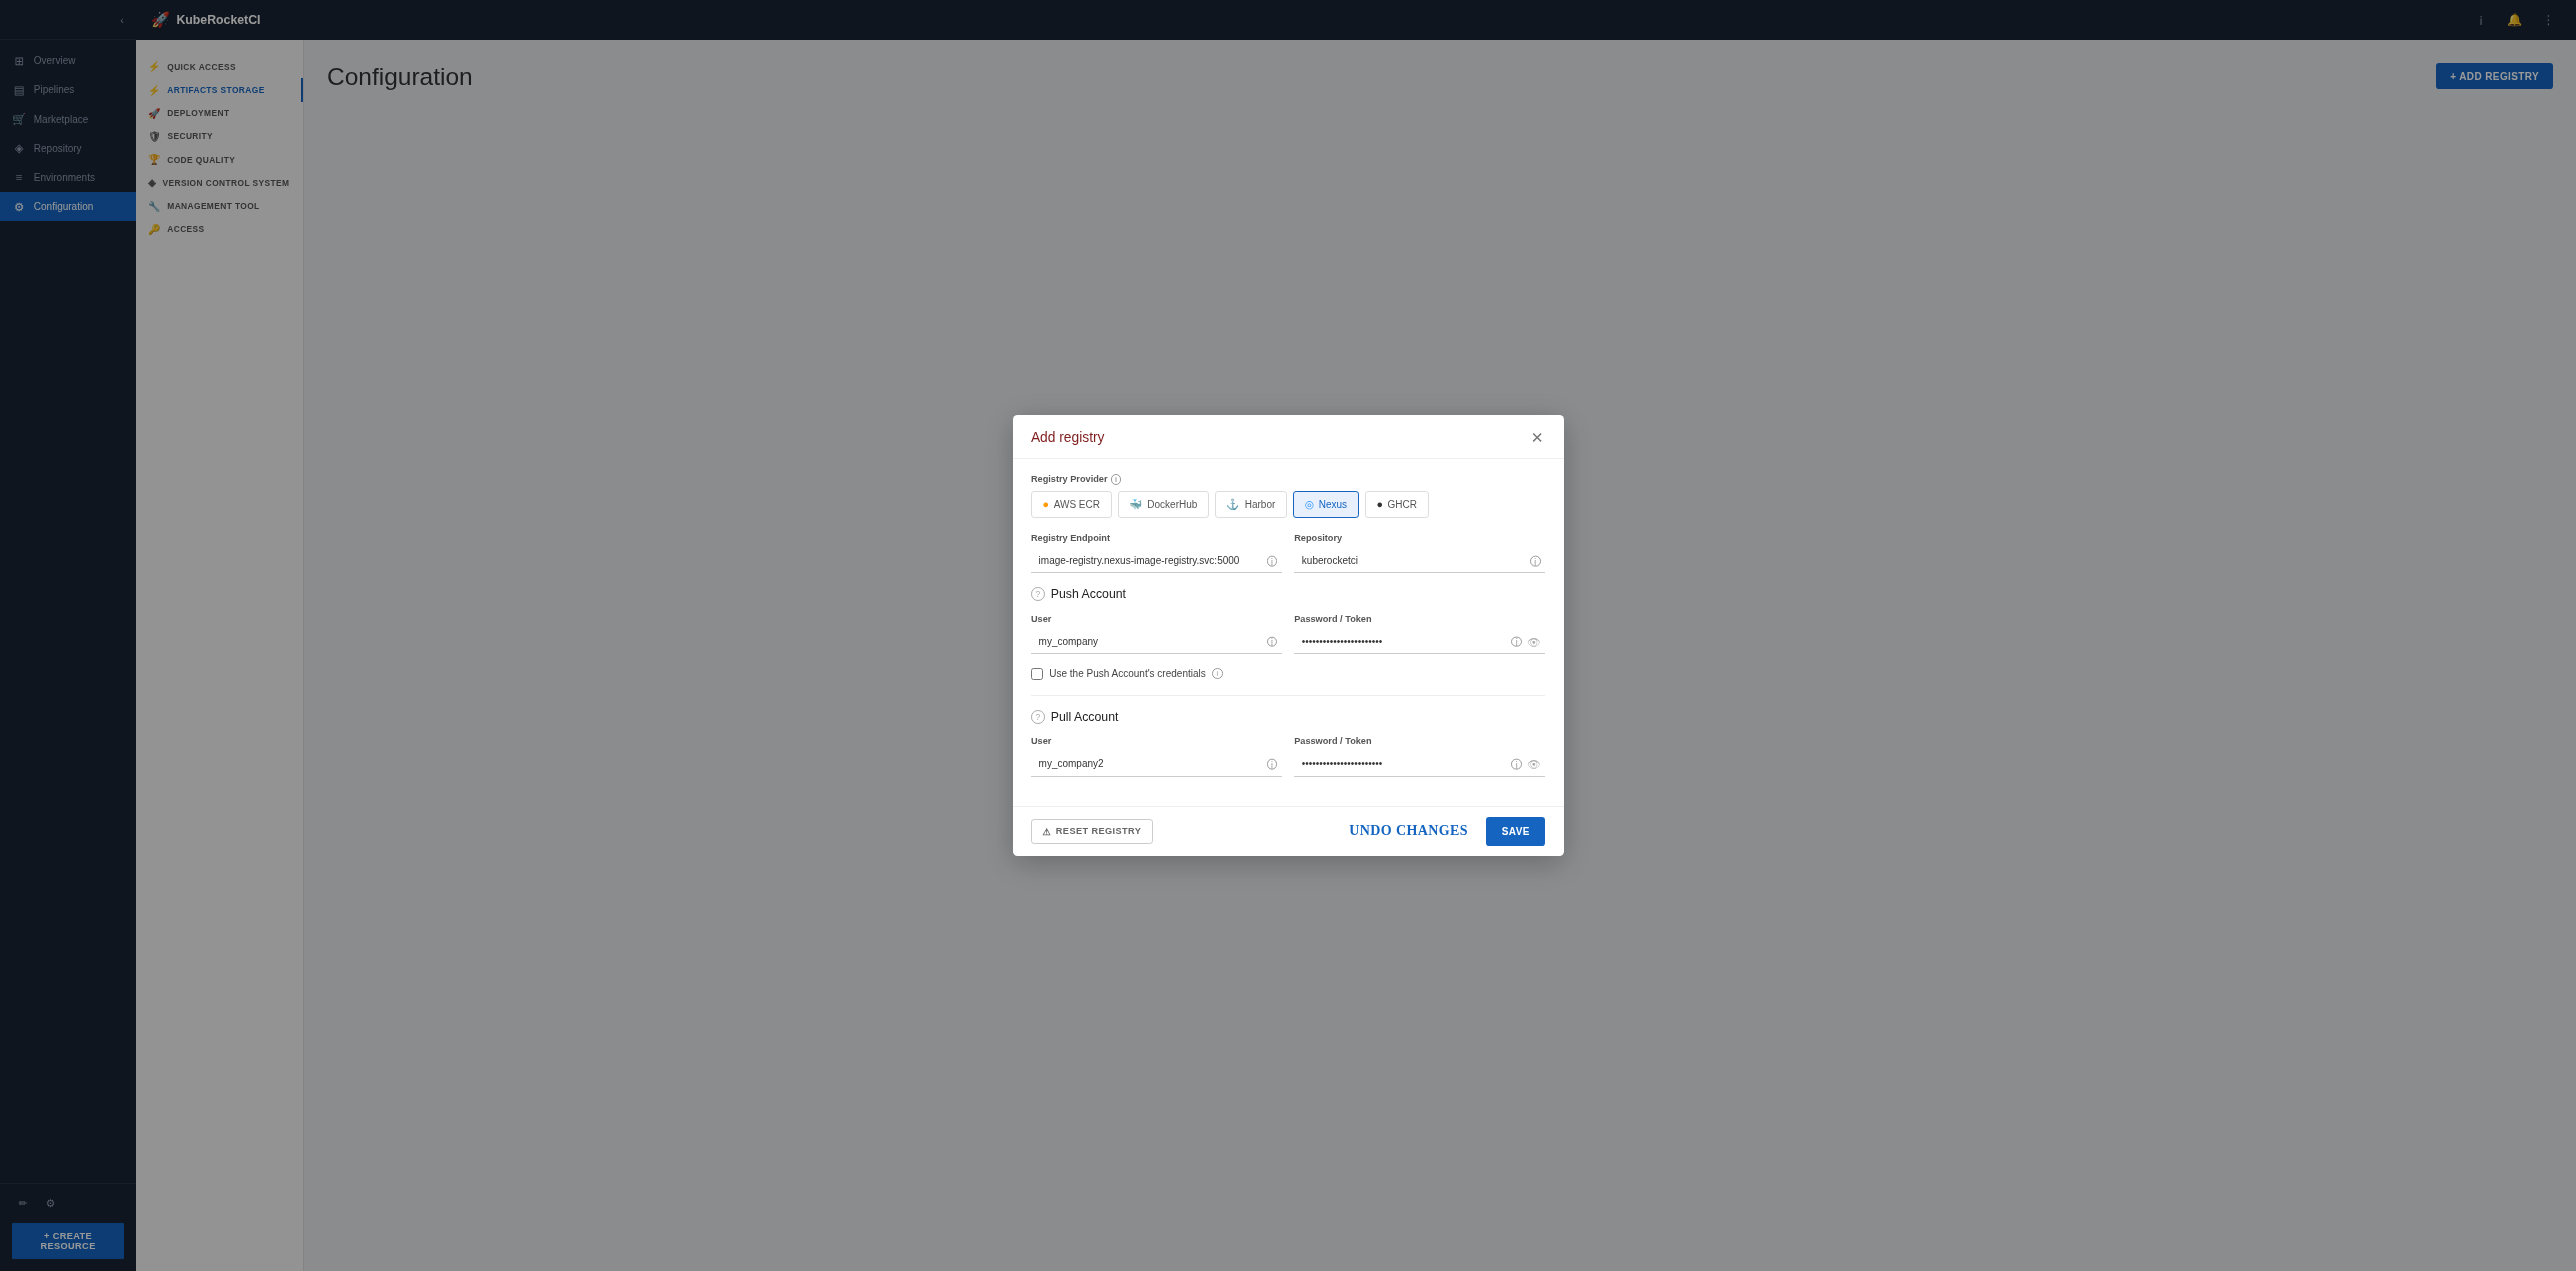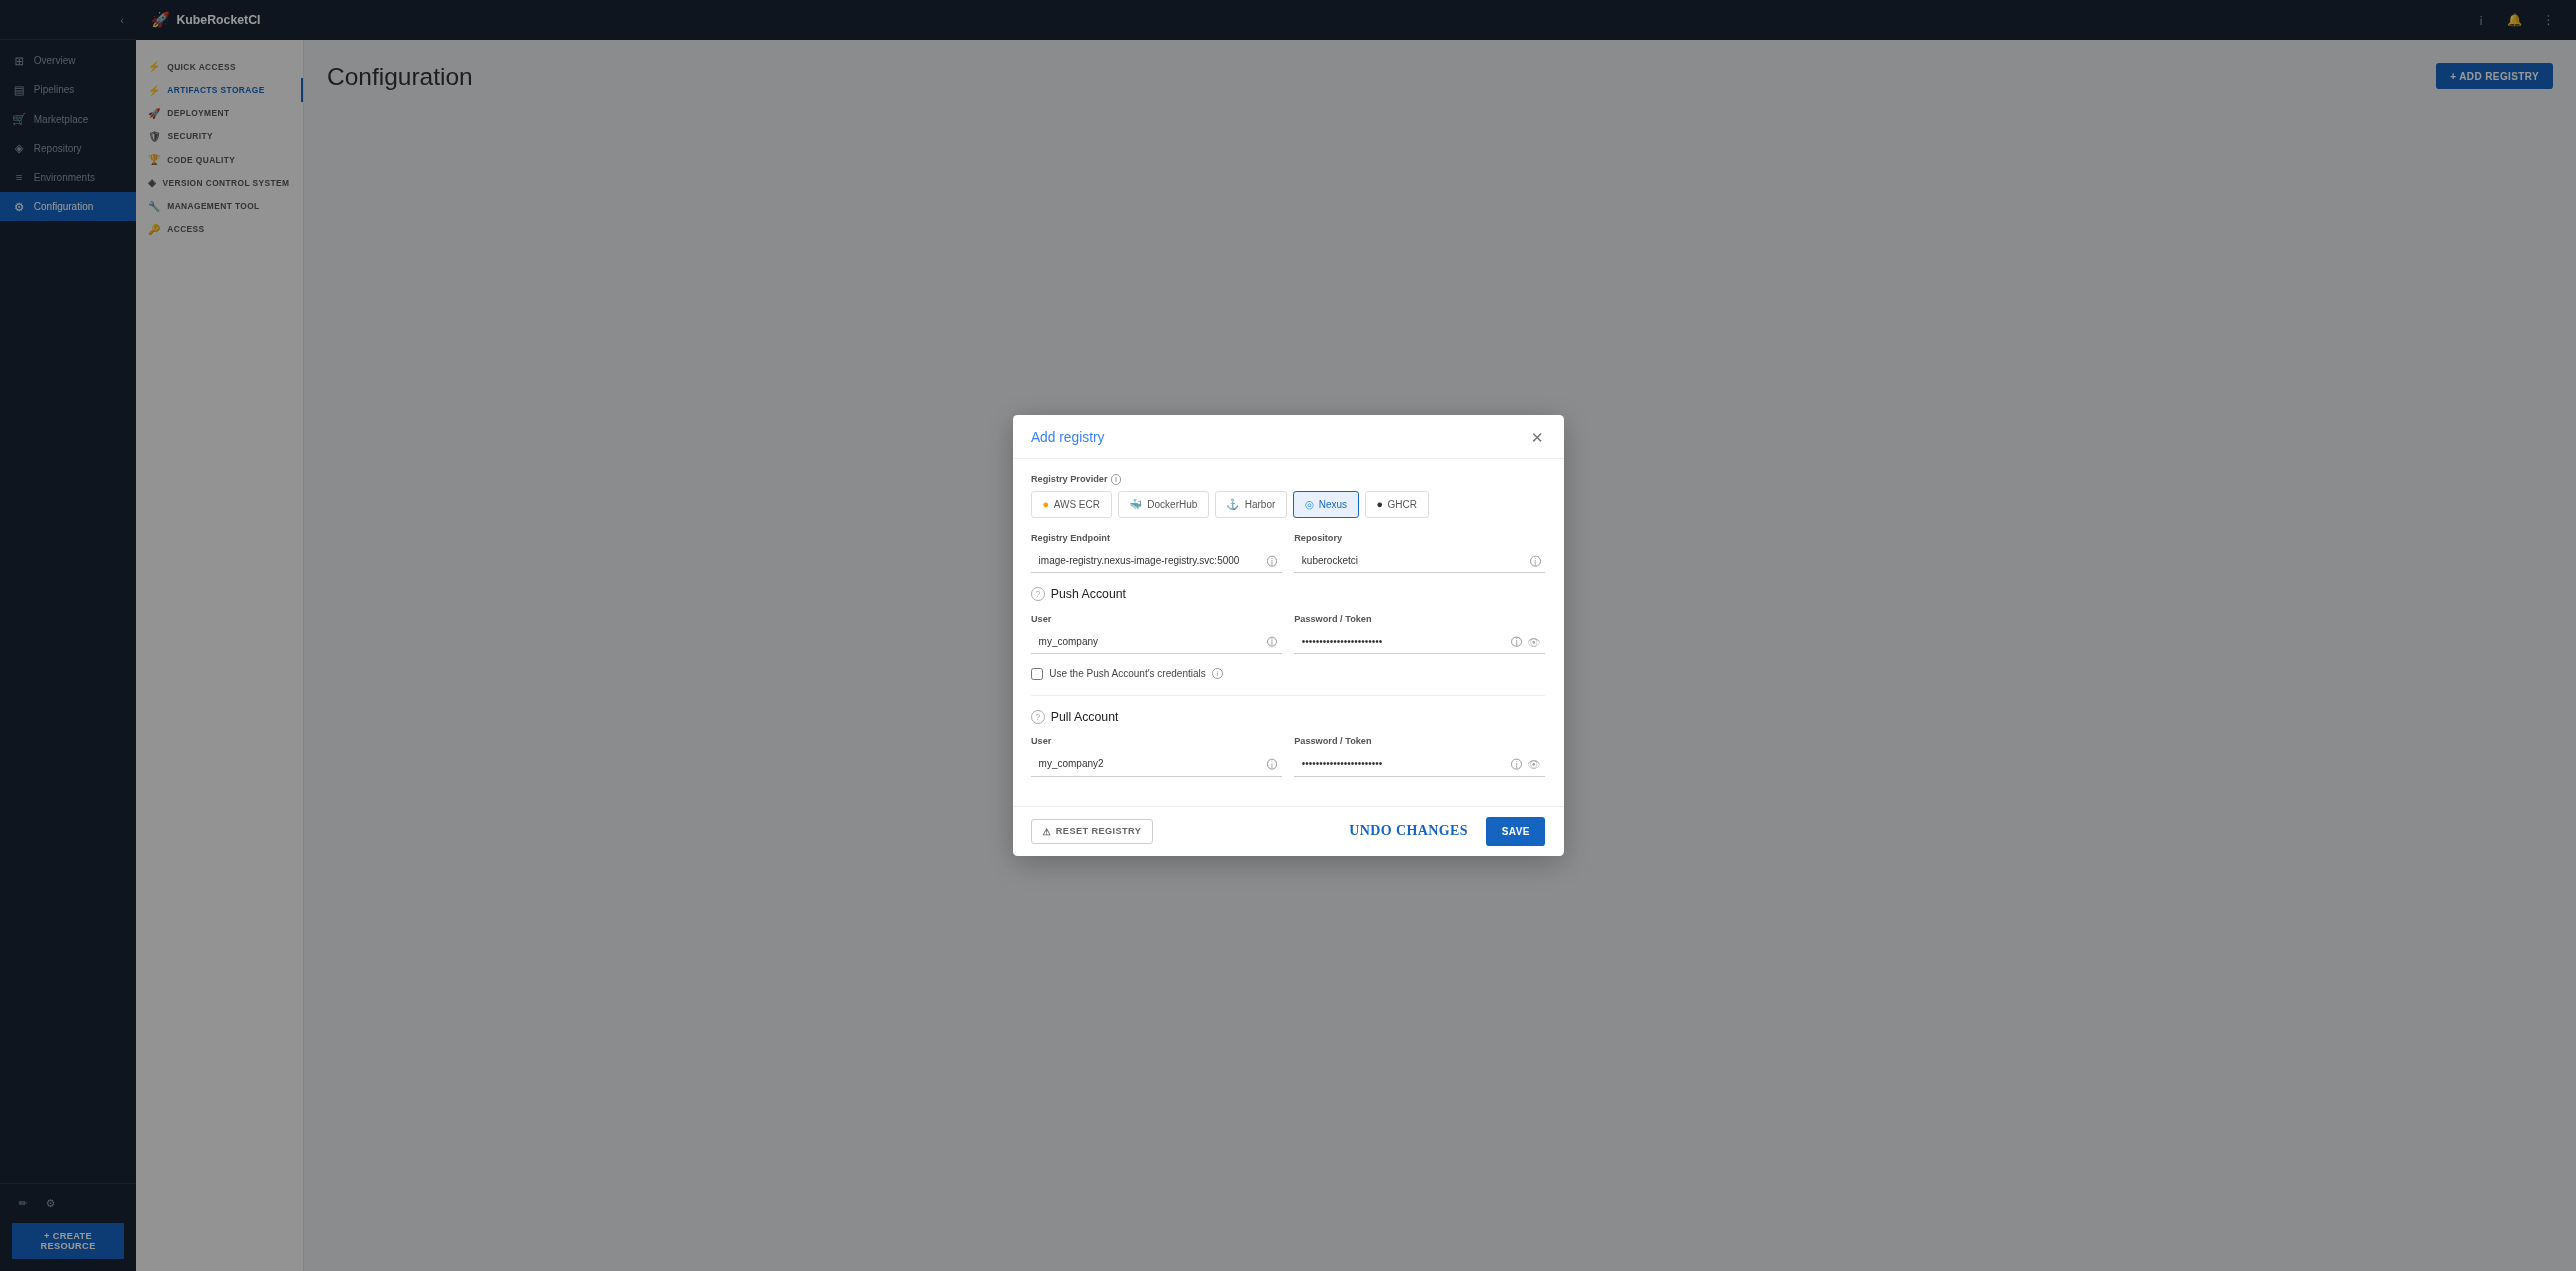--- a/index.html
+++ b/index.html
@@ -213,21 +213,21 @@
     .modal-header {
       display: flex;
       align-items: center;
       justify-content: space-between;
       padding: 13.8px 18.4px 10.7px;
       border-bottom: 0.8px solid #eee;
     }
     .modal-title {
       font-size: 13.8px;
       font-weight: 500;
-      color: #3b82f6;
+      color: #7f1d1d;
     }
     .modal-close-btn {
       background: none;
       border: none;
       cursor: pointer;
       color: #777;
       font-size: 15.3px;
       line-height: 1;
       padding: 1.5px;
     }

